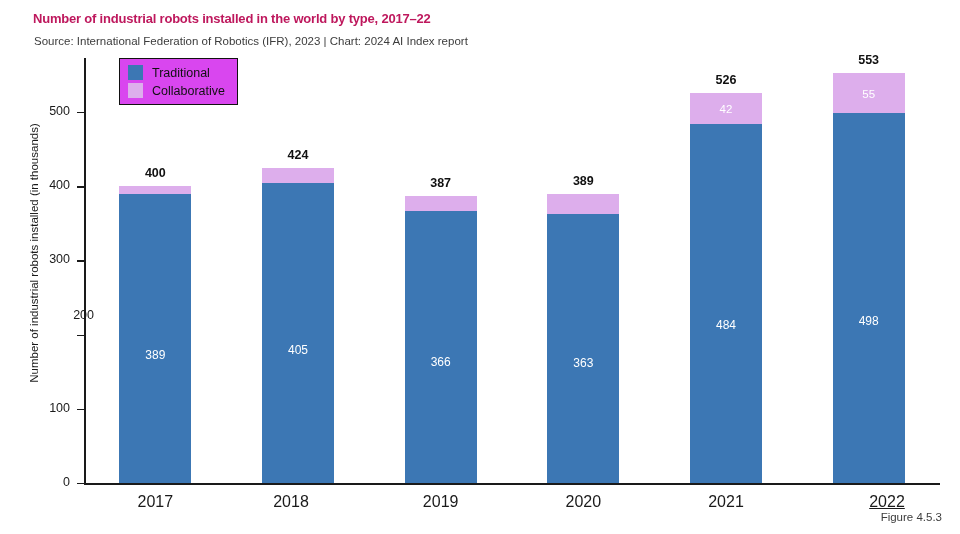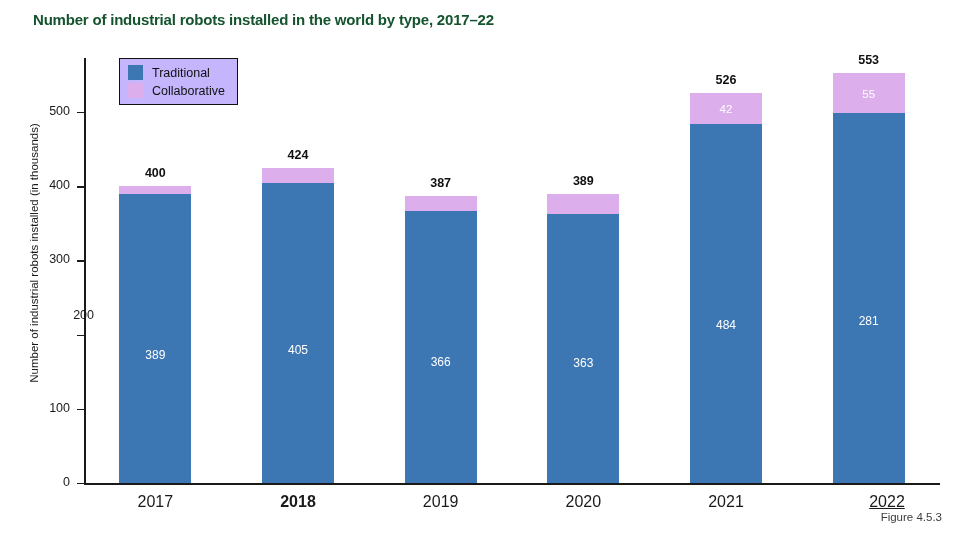--- a/index.html
+++ b/index.html
@@ -21,24 +21,24 @@
     left: 0; top: 0;
     width: 960px;
     height: 534px;
   }
 
   
   .chart-title {
     position: absolute;
     left: 33px;
     top: 11px;
-    font-size: 15px;
+    font-size: 13px;
     font-weight: bold;
     letter-spacing: -0.2px;
-    color: #14532d;
+    color: #be185d;
     white-space: nowrap;
   }
   .chart-subtitle {
     position: absolute;
     left: 34px;
     top: 35px;
     font-size: 11.5px;
     font-weight: normal;
     color: #3c3c3c;
     white-space: nowrap;
@@ -171,21 +171,21 @@
     font-size: 16px;
     color: #1a1a1a;
   }
 
   
   .legend-box {
     position: absolute;
     left: 119px;
     top: 58px;
     border: 1.4px solid #111111;
-    background: #c4b5fd;
+    background: #d946ef;
     padding: 6px 12px 6px 8px;
     display: flex;
     flex-direction: column;
     gap: 3px;
   }
   .legend-item {
     display: flex;
     align-items: center;
     gap: 9px;
   }
@@ -209,20 +209,21 @@
     color: #3c3c3c;
     white-space: nowrap;
   }
 </style>
 </head>
 <body>
 
 <div id="chart-root">
 
   <div class="chart-title">Number of industrial robots installed in the world by type, 2017–22</div>
+  <div class="chart-subtitle">Source: International Federation of Robotics (IFR), 2023 | Chart: 2024 AI Index report</div>
 
 
   <div class="y-axis-spine"></div>
   <div class="x-axis-spine"></div>
 
   <div class="y-label-wrap" id="ytick-host">
       <div class="y-tick-label-pos" style="top: 475px;">0</div>
       <div class="y-tick-label-pos" style="top: 400.8px;">100</div>
       <div class="y-tick-label-pos" style="top: 308px; padding-left: 24px;">200</div>
       <div class="y-tick-label-pos" style="top: 252.4px;">300</div>
@@ -270,29 +271,29 @@
       <div class="bar-group" style="left: 606px; width: 72px; height: 390.292px;">
         <div class="bar-seg seg-traditional" style="bottom: 0px; height: 359.128px;"></div>
         <div class="bar-seg seg-collaborative" style="bottom: 359.128px; height: 31.164px;"></div>
         <div class="seg-value" style="bottom: 150.834px;">484</div>
         <div class="seg-value-collab" style="bottom: 367.71px;">42</div>
         <div class="total-value" style="bottom: 396.292px;">526</div>
       </div>
       <div class="bar-group" style="left: 748.667px; width: 72px; height: 410.326px;">
         <div class="bar-seg seg-traditional" style="bottom: 0px; height: 369.516px;"></div>
         <div class="bar-seg seg-collaborative" style="bottom: 369.516px; height: 40.81px;"></div>
-        <div class="seg-value" style="bottom: 155.197px;">281</div>
+        <div class="seg-value" style="bottom: 155.197px;">498</div>
         <div class="seg-value-collab" style="bottom: 382.921px;">55</div>
         <div class="total-value" style="bottom: 416.326px;">553</div>
       </div>
     </div>
 
   <div id="xtick-host">
       <div class="x-tick-label" style="left: 95.3333px;">2017</div>
-      <div class="x-tick-label" style="left: 238px; font-weight: bold;">2018</div>
+      <div class="x-tick-label" style="left: 231px;">2018</div>
       <div class="x-tick-label" style="left: 380.667px;">2019</div>
       <div class="x-tick-label" style="left: 523.333px;">2020</div>
       <div class="x-tick-label" style="left: 666px;">2021</div>
       <div class="x-tick-label" style="left: 827px; text-decoration: underline;">2022</div>
     </div>
 
   <div class="legend-box" id="legend-host">
       <div class="legend-item">
         <div class="legend-swatch" style="background: rgb(60, 119, 180);"></div>
         <div class="legend-label">Traditional</div>

